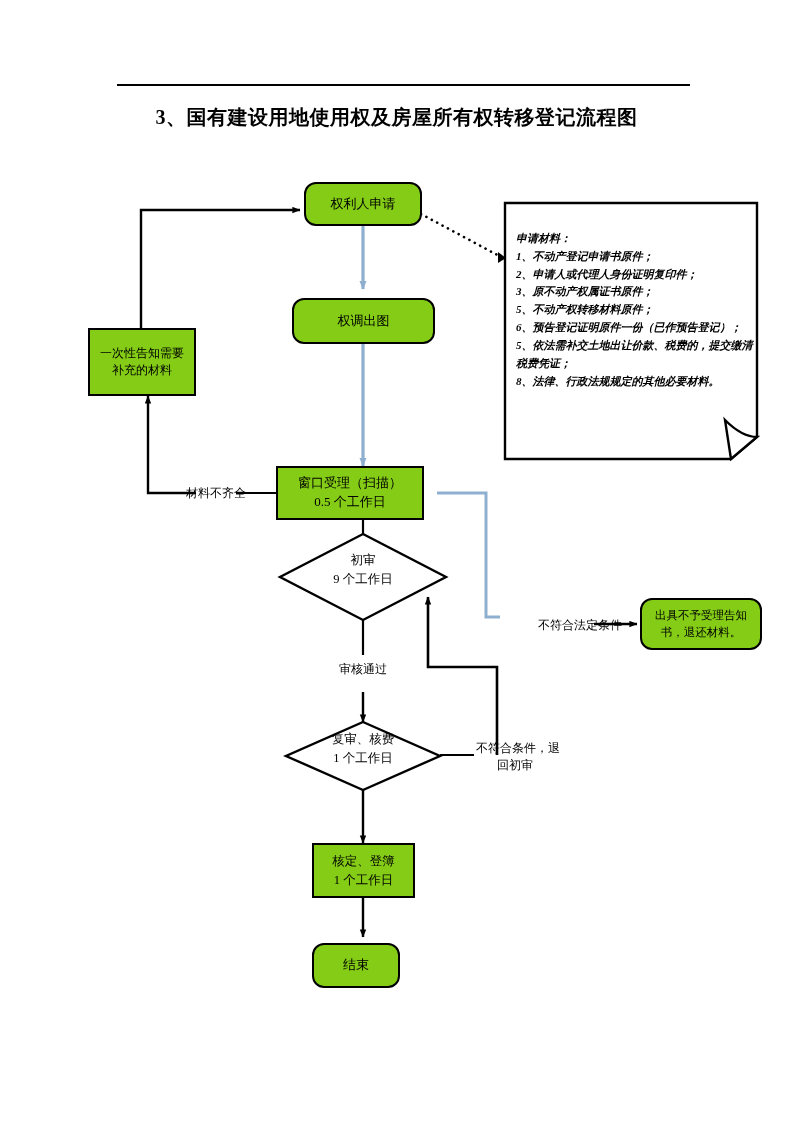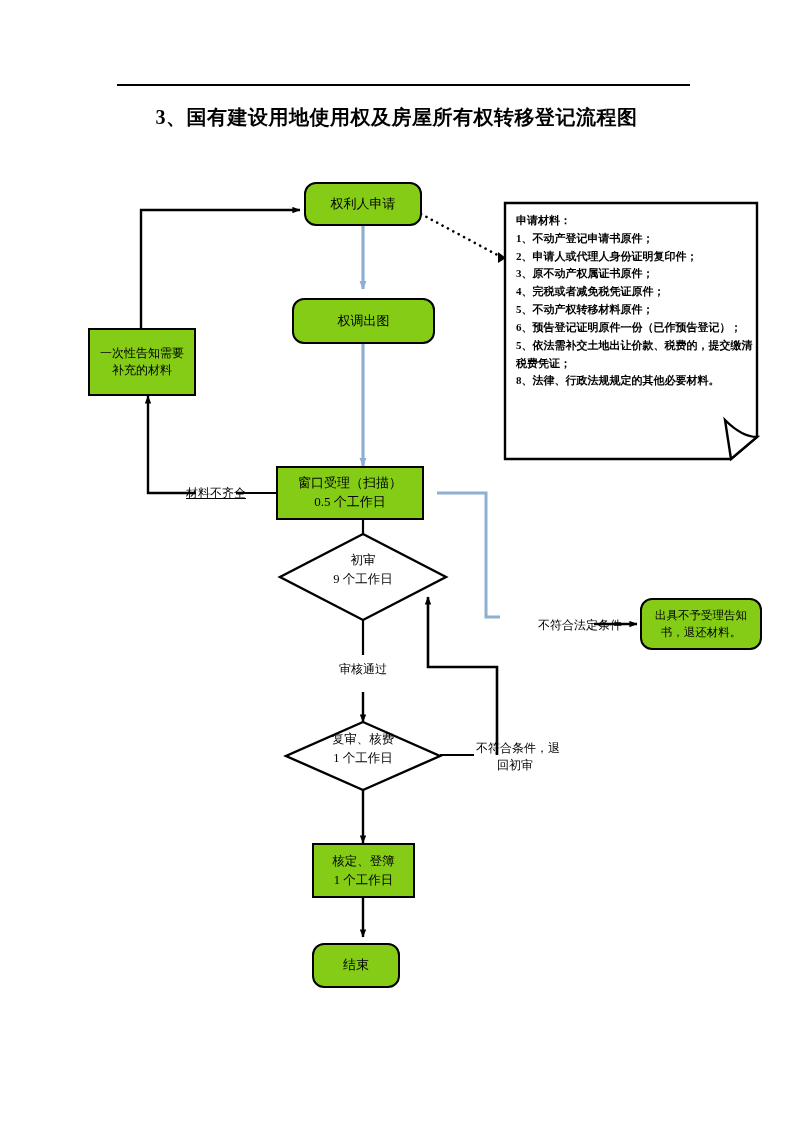--- a/index.html
+++ b/index.html
@@ -25,23 +25,23 @@
   .rect{border:2px solid #000;}
   .node .l1,.node .l2{display:block;white-space:nowrap;}
 
   
   .diamond-text{position:absolute;display:flex;flex-direction:column;
                 align-items:center;text-align:center;
                 line-height:1.5;pointer-events:none;}
 
   
   .notes{position:absolute;left:504px;top:202px;width:254px;height:258px;}
-  .notes .txt{position:absolute;left:12px;top:10px;width:232px;
+  .notes .txt{position:absolute;left:12px;top:28px;width:232px;
               font-size:11px;line-height:1.62;font-weight:bold;
-              font-family:"Liberation Serif","DejaVu Serif",serif;}
+              font-family:"Liberation Serif","DejaVu Serif",serif;font-style:italic;}
   .notes .txt div{white-space:nowrap;}
 
   
   .elabel{position:absolute;font-size:12px;white-space:nowrap;line-height:1.4;
           text-align:center;}
 
   svg.layer{position:absolute;left:0;top:0;width:793px;height:1122px;
             pointer-events:none;}
 </style>
 </head>
@@ -163,21 +163,21 @@
 
   <div class="node rect" style="left:312px;top:843px;width:103px;height:55px;font-size:12.5px;">
     <span class="l1">核定、登簿</span>
     <span class="l2">1 个工作日</span>
   </div>
 
   <div class="node rounded" style="left:312px;top:943px;width:88px;height:45px;font-size:13px;">
     <span class="l1">结束</span>
   </div>
 
-  <div class="elabel" style="left:186px;top:485px;width:56px;text-decoration:underline;">
+  <div class="elabel" style="left:186px;top:485px;width:56px;">
     <span>材料不齐全</span>
   </div>
 
   <div class="elabel" style="left:511px;top:617px;width:84px;margin-left:27px;">
     <span>不符合法定条件</span>
   </div>
 
   <div class="elabel" style="left:334px;top:661px;width:58px;">
     <span>审核通过</span>
   </div>
@@ -186,21 +186,20 @@
     <span>不符合条件，退</span><br>
     <span>回初审</span>
   </div>
 
   <div class="notes">
     <div class="txt">
       <div>申请材料：</div>
       <div>1、不动产登记申请书原件；</div>
       <div>2、申请人或代理人身份证明复印件；</div>
       <div>3、原不动产权属证书原件；</div>
-      <div>4、完税或者减免税凭证原件；</div>
       <div>5、不动产权转移材料原件；</div>
       <div>6、预告登记证明原件一份（已作预告登记）；</div>
       <div>5、依法需补交土地出让价款、税费的，提交缴清</div>
       <div>税费凭证；</div>
       <div>8、法律、行政法规规定的其他必要材料。</div>
     </div>
   </div>
 
 </div>
 

